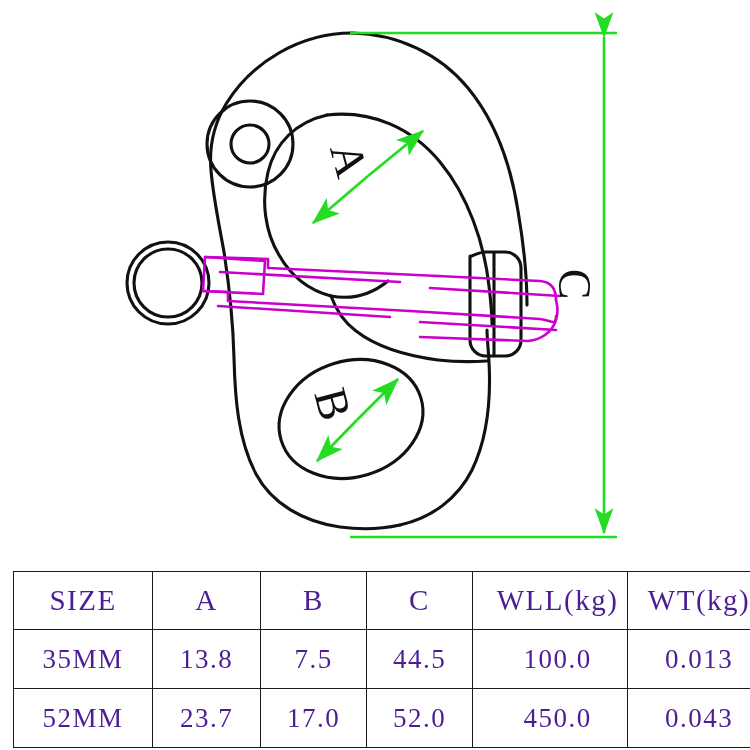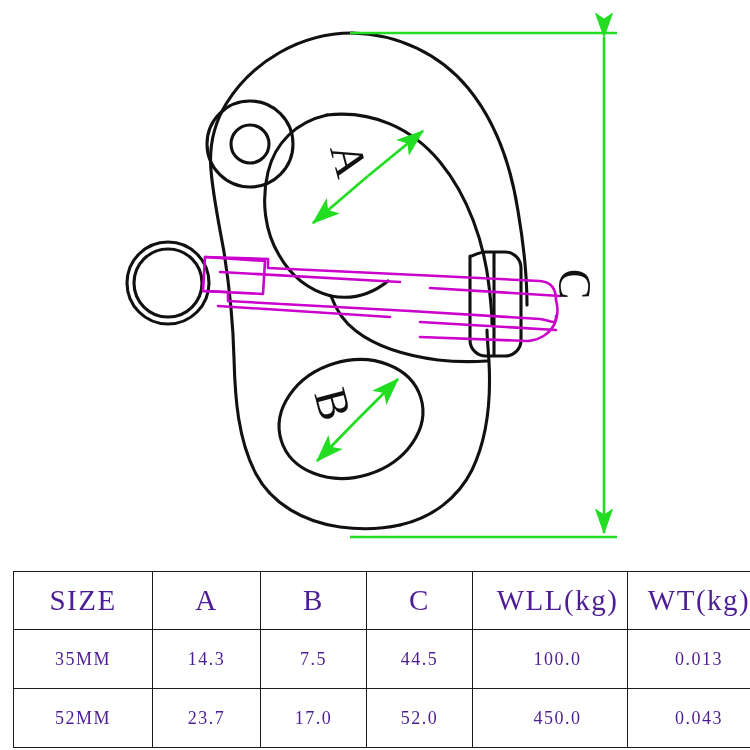--- a/index.html
+++ b/index.html
@@ -11,21 +11,21 @@
   table.spec td{
     border:1.6px solid #1a1a1a;
     text-align:center;
     vertical-align:middle;
     font-family:"Liberation Serif",serif;
     color:#4c1d95;
     letter-spacing:1.5px;
     white-space:nowrap;
   }
   table.spec tr.head td{height:55px;font-size:29px;}
-  table.spec tr.body td{height:56px;font-size:18px;}
+  table.spec tr.body td{height:56px;font-size:27px;}
   td.c0{width:136px;}
   td.c1{width:105px;}
   td.c2{width:103px;}
   td.c3{width:103px;}
   td.c4{width:137px;padding-left:16px;}
   td.c5{width:140px;}
   .dimlabel{font-family:"Liberation Serif",serif;fill:#111;font-size:46px;}
 </style>
 </head>
 <body>
@@ -143,21 +143,21 @@
         <tr class="head">
           <td class="c0">SIZE</td>
           <td class="c1">A</td>
           <td class="c2">B</td>
           <td class="c3">C</td>
           <td class="c4">WLL(kg)</td>
           <td class="c5">WT(kg)</td>
         </tr>
         <tr class="body">
           <td class="c0">35MM</td>
-          <td class="c1">14.3</td>
+          <td class="c1">13.8</td>
           <td class="c2">7.5</td>
           <td class="c3">44.5</td>
           <td class="c4">100.0</td>
           <td class="c5">0.013</td>
         </tr>
         <tr class="body">
           <td class="c0">52MM</td>
           <td class="c1">23.7</td>
           <td class="c2">17.0</td>
           <td class="c3">52.0</td>

